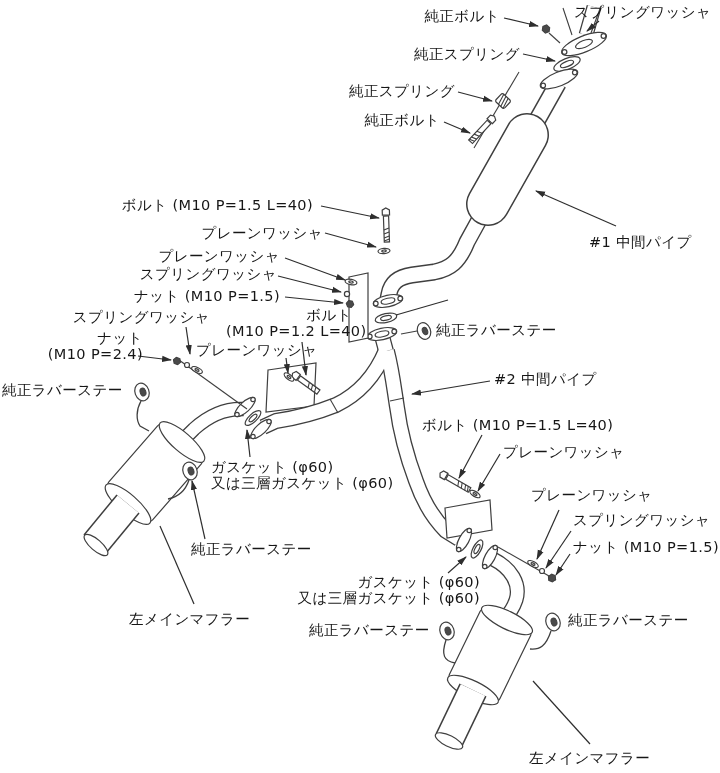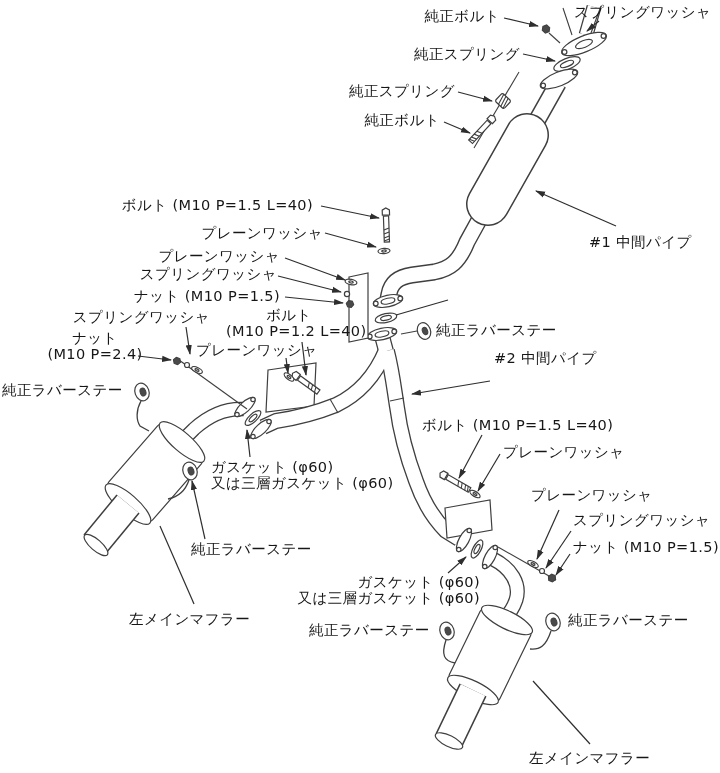--- a/index.html
+++ b/index.html
@@ -2,21 +2,21 @@
 <html style="--ink: #3f3f3f; --label: #161616; --bg: #ffffff;"><head>
 <meta charset="utf-8">
 <style>
   :root{ --ink:#3f3f3f; --label:#161616; --bg:#ffffff; }
   html,body{margin:0;padding:0;background:var(--bg);}
   .stage{position:relative;width:720px;height:773px;background:var(--bg);overflow:hidden;
          font-family:"DejaVu Sans","Liberation Sans",sans-serif;color:var(--ink);}
   .stage svg{position:absolute;left:0;top:0;}
   .lbl{position:absolute;font-size:14.5px;line-height:16px;white-space:nowrap;
        color:var(--label);letter-spacing:0.4px;}
-  .lbl.center{text-align:center;}
+  .lbl.center{text-align:right;}
   .lbl.rightal{text-align:right;}
   .tube-o{fill:none;stroke:currentColor;}
   .tube-i{fill:none;stroke:#fff;}
   .ln{fill:none;stroke:currentColor;stroke-width:1.3;}
   .thin{fill:none;stroke:currentColor;stroke-width:1.1;}
   .wh{fill:#fff;stroke:currentColor;stroke-width:1.2;}
   .dk{fill:#4a4a4a;stroke:currentColor;stroke-width:1;}
   .leader{fill:none;stroke:#2e2e2e;stroke-width:1.2;}
 </style>
 </head>
@@ -293,21 +293,21 @@
     <div>ナット</div>
     <div>(M10 P=2.4)</div>
   </div>
   <div class="lbl" style="left:2px;top:382px">純正ラバーステー</div>
   <div class="lbl center" style="left:226px;top:307px;width:126px">
     <div>ボルト</div>
     <div>(M10 P=1.2 L=40)</div>
   </div>
   <div class="lbl" style="left:196px;top:342px">プレーンワッシャ</div>
   <div class="lbl" style="left:436px;top:322px">純正ラバーステー</div>
-  <div class="lbl" style="left:494px;top:350px">#2 中間パイプ</div>
+  <div class="lbl" style="left:494px;top:371px">#2 中間パイプ</div>
   <div class="lbl" style="left:589px;top:234px">#1 中間パイプ</div>
   <div class="lbl" style="left:422px;top:417px">ボルト (M10 P=1.5 L=40)</div>
   <div class="lbl" style="left:503px;top:444px">プレーンワッシャ</div>
   <div class="lbl" style="left:531px;top:487px">プレーンワッシャ</div>
   <div class="lbl" style="left:573px;top:512px">スプリングワッシャ</div>
   <div class="lbl" style="left:573px;top:539px">ナット (M10 P=1.5)</div>
   <div class="lbl" style="left:211px;top:459px">
     <div>ガスケット (φ60)</div>
     <div>又は三層ガスケット (φ60)</div>
   </div>

